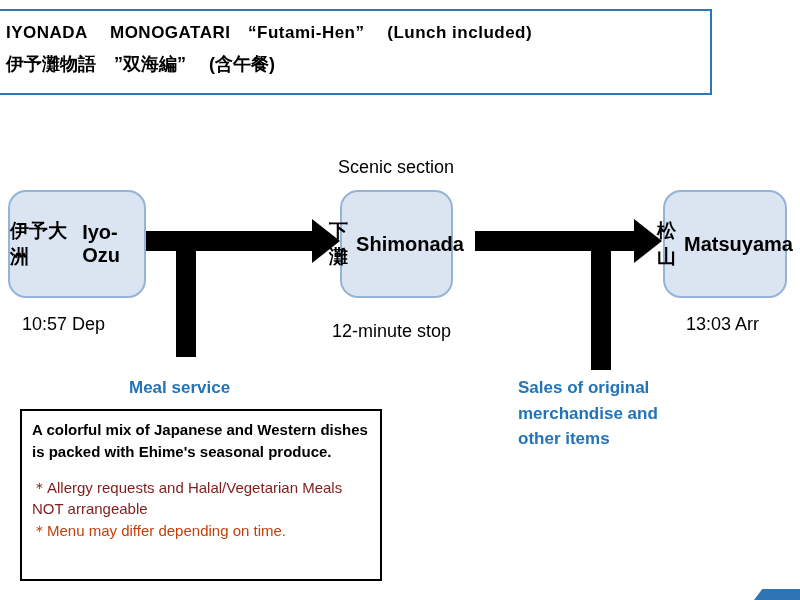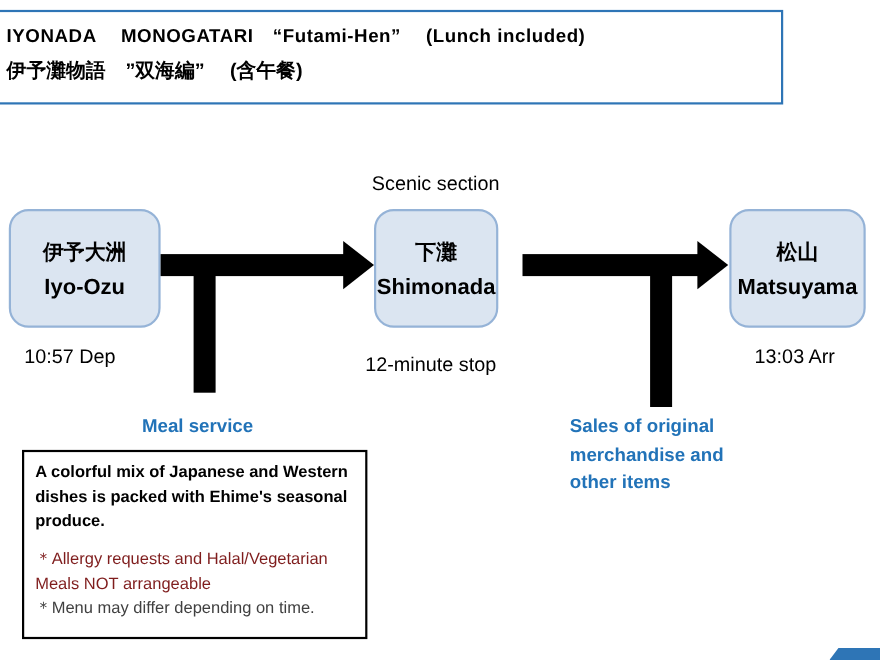--- a/index.html
+++ b/index.html
@@ -19,21 +19,21 @@
   .header-line2{font-size:18px;font-weight:bold;margin-top:8px;white-space:pre;}
 
   
   .scenic-label{position:absolute;left:338px;top:157px;font-size:18px;}
 
   
   .station{
     position:absolute;top:190px;height:108px;width:138px;
     background:#dbe5f1;border:2px solid #95b3d7;border-radius:18px;
     box-sizing:border-box;
-    display:flex;flex-direction:column;justify-content:center;align-items:center;
+    display:flex;flex-direction:row;justify-content:center;align-items:center;
     gap:8px;
   }
   .station .jp{font-size:19px;font-weight:bold;}
   .station .en{font-size:20px;font-weight:bold;}
   .station-1{left:8px;}
   .station-2{left:340px;width:113px;}
   .station-3{left:663px;width:124px;}
 
   
   .arrow-shaft{position:absolute;top:231px;height:20px;background:#000;}
@@ -58,27 +58,27 @@
   .time-2{left:332px;top:321px;}
   .time-3{left:686px;top:314px;}
 
   
   .callout{position:absolute;font-size:17px;font-weight:bold;color:#2273b8;line-height:1.5;}
   .callout-1{left:129px;top:375px;}
   .callout-2{left:518px;top:375px;width:168px;}
 
   
   .note-box{
-    position:absolute;left:20px;top:409px;width:314px;height:172px;
+    position:absolute;left:20px;top:409px;width:362px;height:172px;
     border:2px solid #000;background:#fff;box-sizing:border-box;
     padding:8px 10px;font-size:15px;line-height:1.45;
   }
   .note-main{font-weight:bold;color:#000;margin:0 0 14px 0;}
   .note-warning{color:#7f1d1d;margin:0;}
-  .note-menu{color:#404040;margin:0;}
+  .note-menu{color:#c2410c;margin:0;}
 
   
   .corner-deco{position:absolute;right:0;bottom:0;width:46px;height:11px;background:#2e75b6;
     clip-path:polygon(18% 0,100% 0,100% 100%,0 100%);}
 </style>
 </head>
 <body>
 
 <div class="header-box">
   <div class="header-line1">IYONADA　 MONOGATARI　“Futami-Hen”　 (Lunch included)</div>

